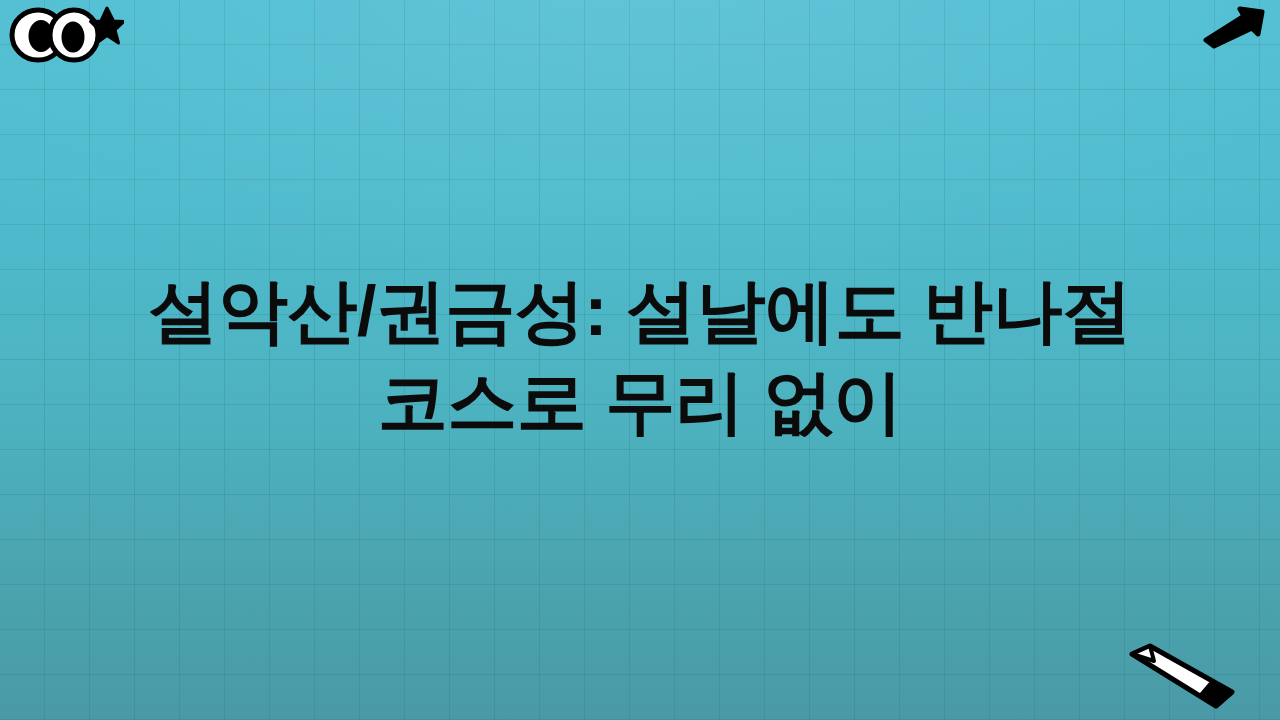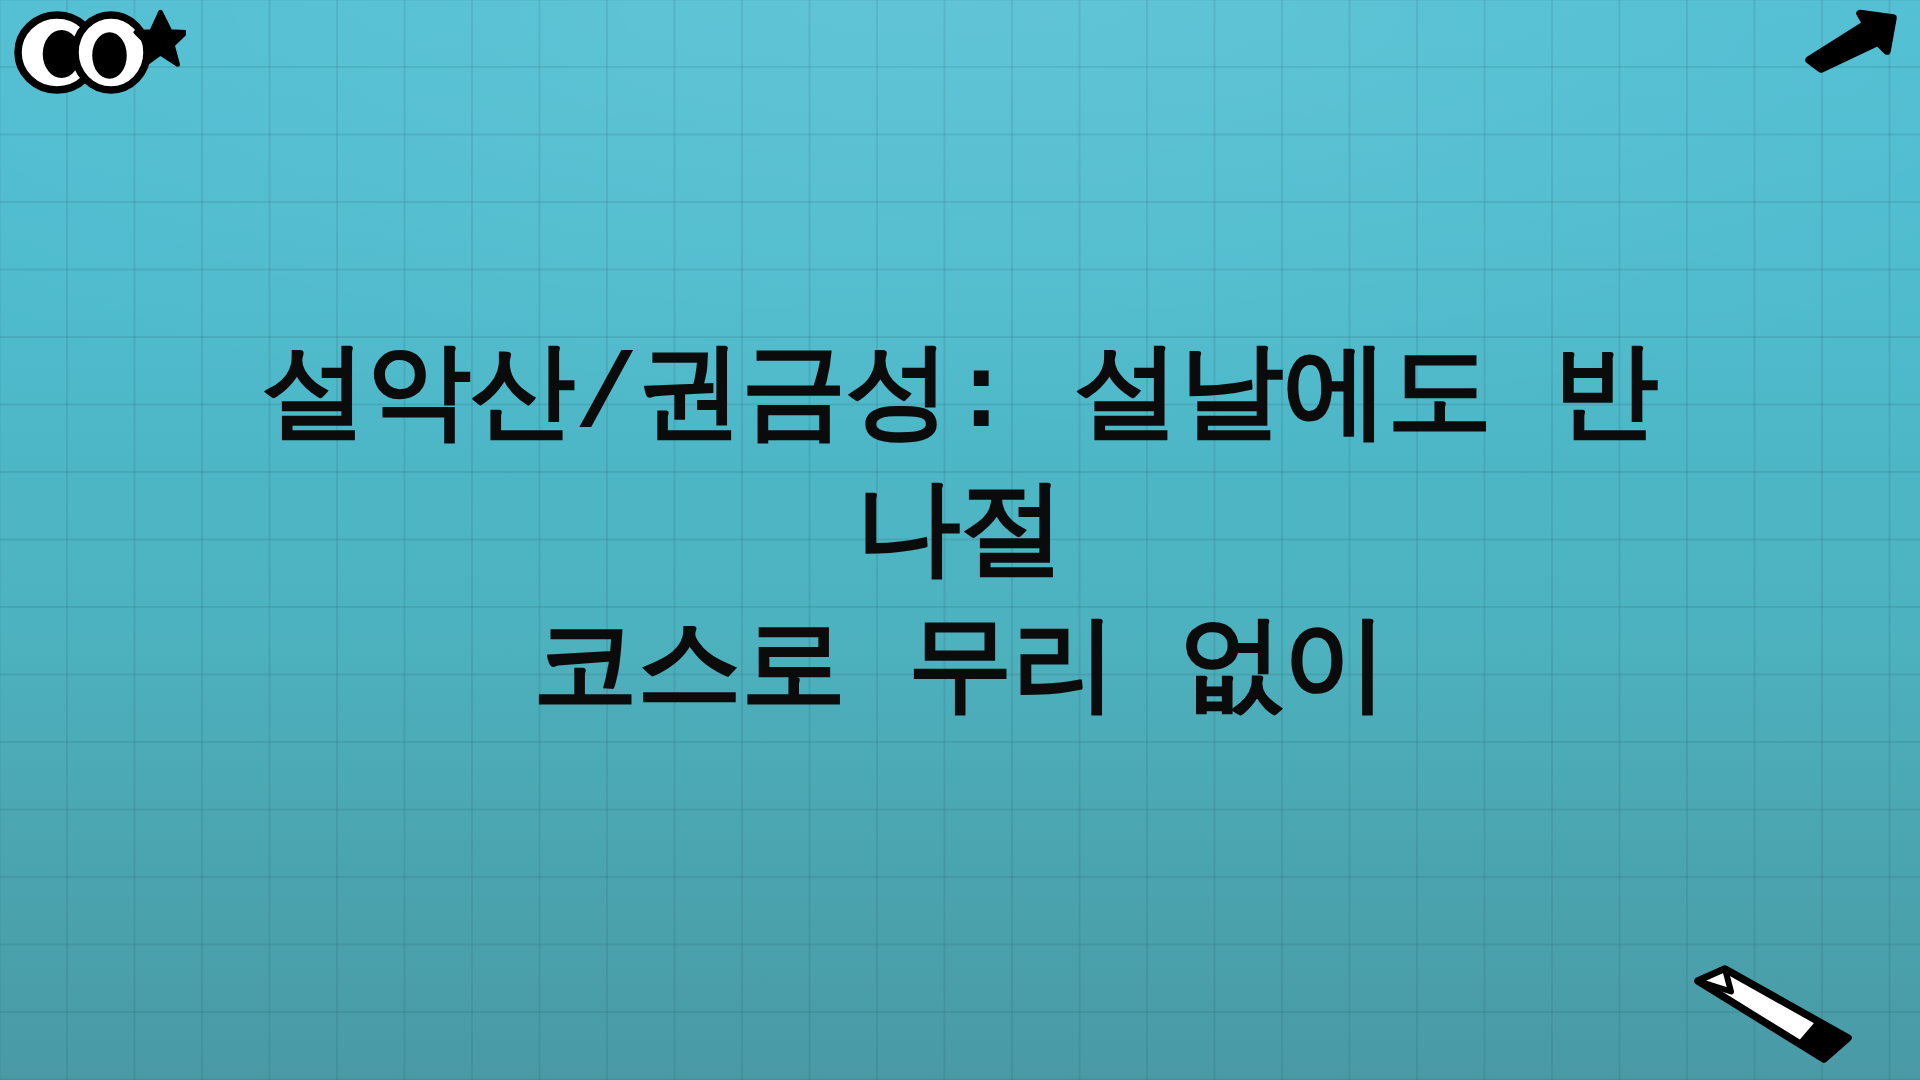--- a/index.html
+++ b/index.html
@@ -55,21 +55,21 @@
     width: 1280px;
     height: 720px;
     display: flex;
     align-items: center;
     justify-content: center;
   }
   #title {
     width: 1000px;
     text-align: center;
     color: #0b0b0b;
-    font-family: Liberation Mono, monospace;
+    font-family: Liberation Sans, sans-serif;
     font-weight: 700;
     font-size: 70px;
     line-height: 1.30;
     letter-spacing: -0.5px;
     white-space: pre-wrap;
     margin-top: -6px;
   }
 
   
   #logo {

